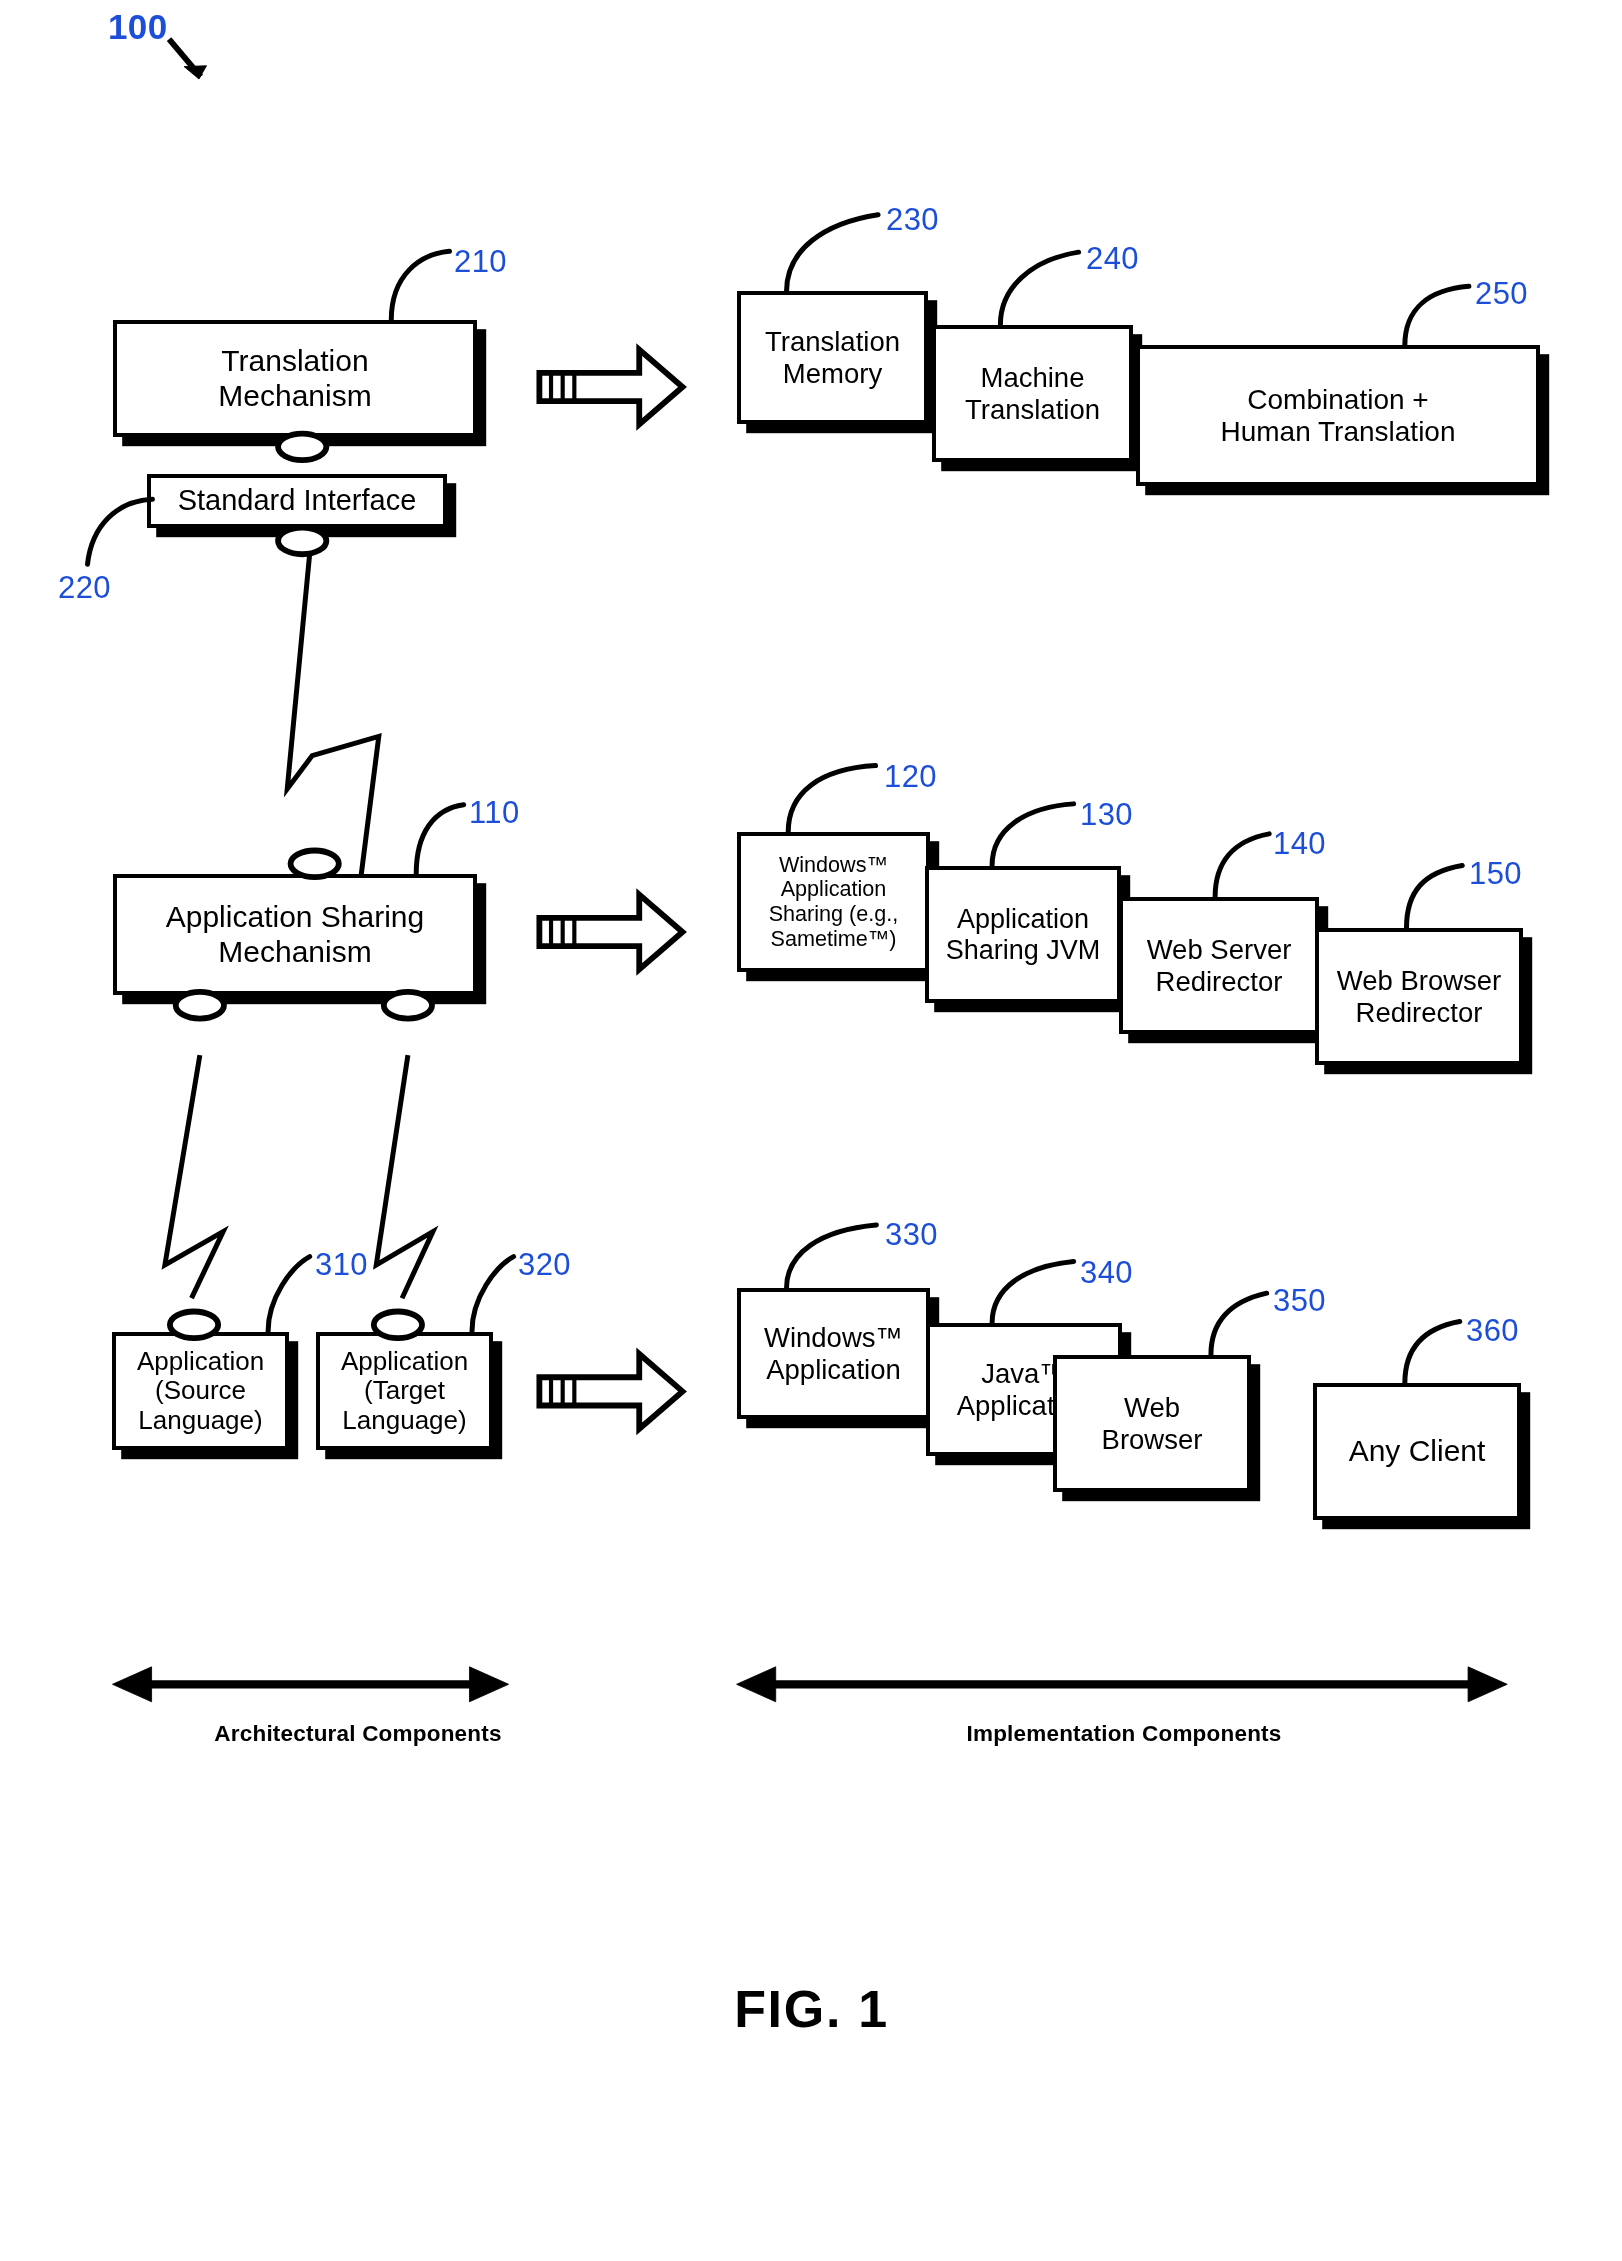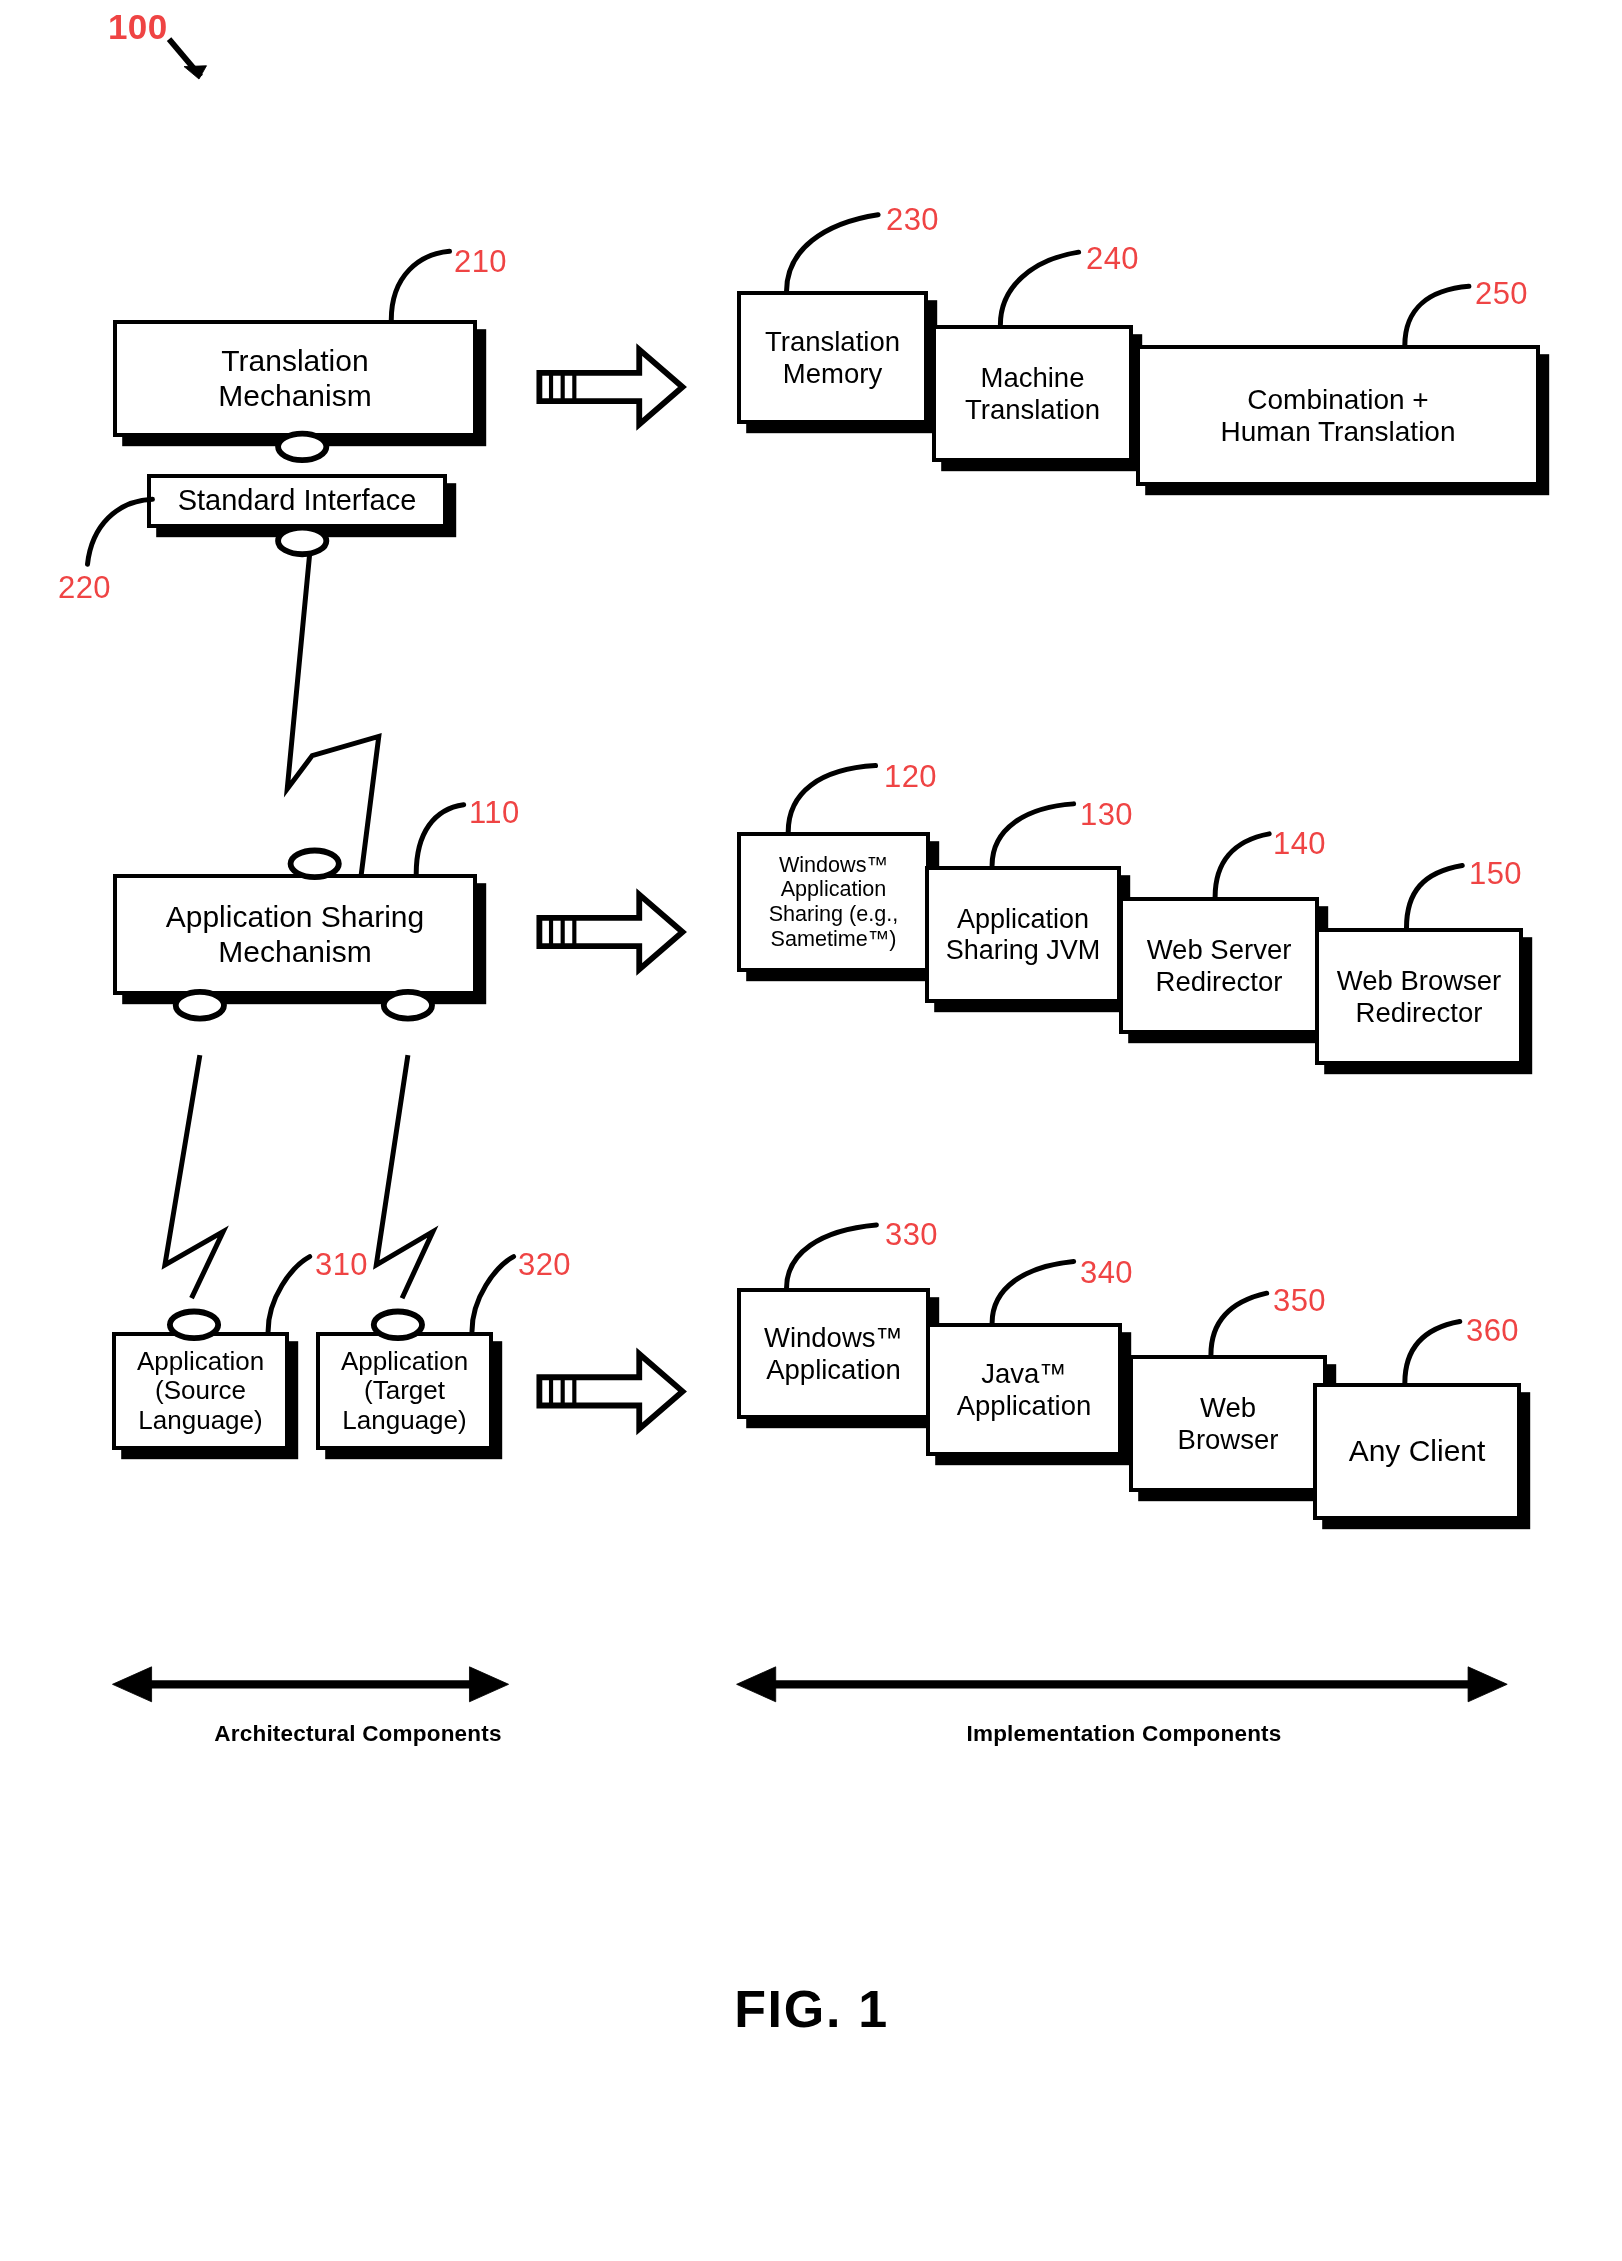--- a/index.html
+++ b/index.html
@@ -43,21 +43,21 @@
   .z2 { z-index: 12; }
   .z3 { z-index: 13; }
   .z4 { z-index: 14; }
 
   
   .refnum {
     position: absolute;
     font-size: 31px;
     font-weight: 400;
     letter-spacing: 0.4px;
-    color: #ef4444;
+    color: #1d4ed8;
     z-index: 30;
     white-space: nowrap;
   }
   
   .overlay {
     position: absolute;
     left: 0; top: 0;
     width: 1623px;
     height: 2261px;
     pointer-events: none;
@@ -188,21 +188,21 @@
 Application</span>
   </div>
   <div class="refnum" style="left:885px; top:1217px;">330</div>
 
   <div class="box z2" style="left:926px; top:1323px; width:196px; height:133px; font-size:27.5px;">
     <span class="lbl">Java™
 Application</span>
   </div>
   <div class="refnum" style="left:1080px; top:1255px;">340</div>
 
-  <div class="box z3" style="left:1129px; top:1355px; width:198px; height:137px; font-size:27.5px;">
+  <div class="box z3" style="left:1053px; top:1355px; width:198px; height:137px; font-size:27.5px;">
     <span class="lbl">Web
 Browser</span>
   </div>
   <div class="refnum" style="left:1273px; top:1283px;">350</div>
 
   <div class="box z4" style="left:1313px; top:1383px; width:208px; height:137px; font-size:30px;">
     <span class="lbl">Any Client</span>
   </div>
   <div class="refnum" style="left:1466px; top:1313px;">360</div>
 

